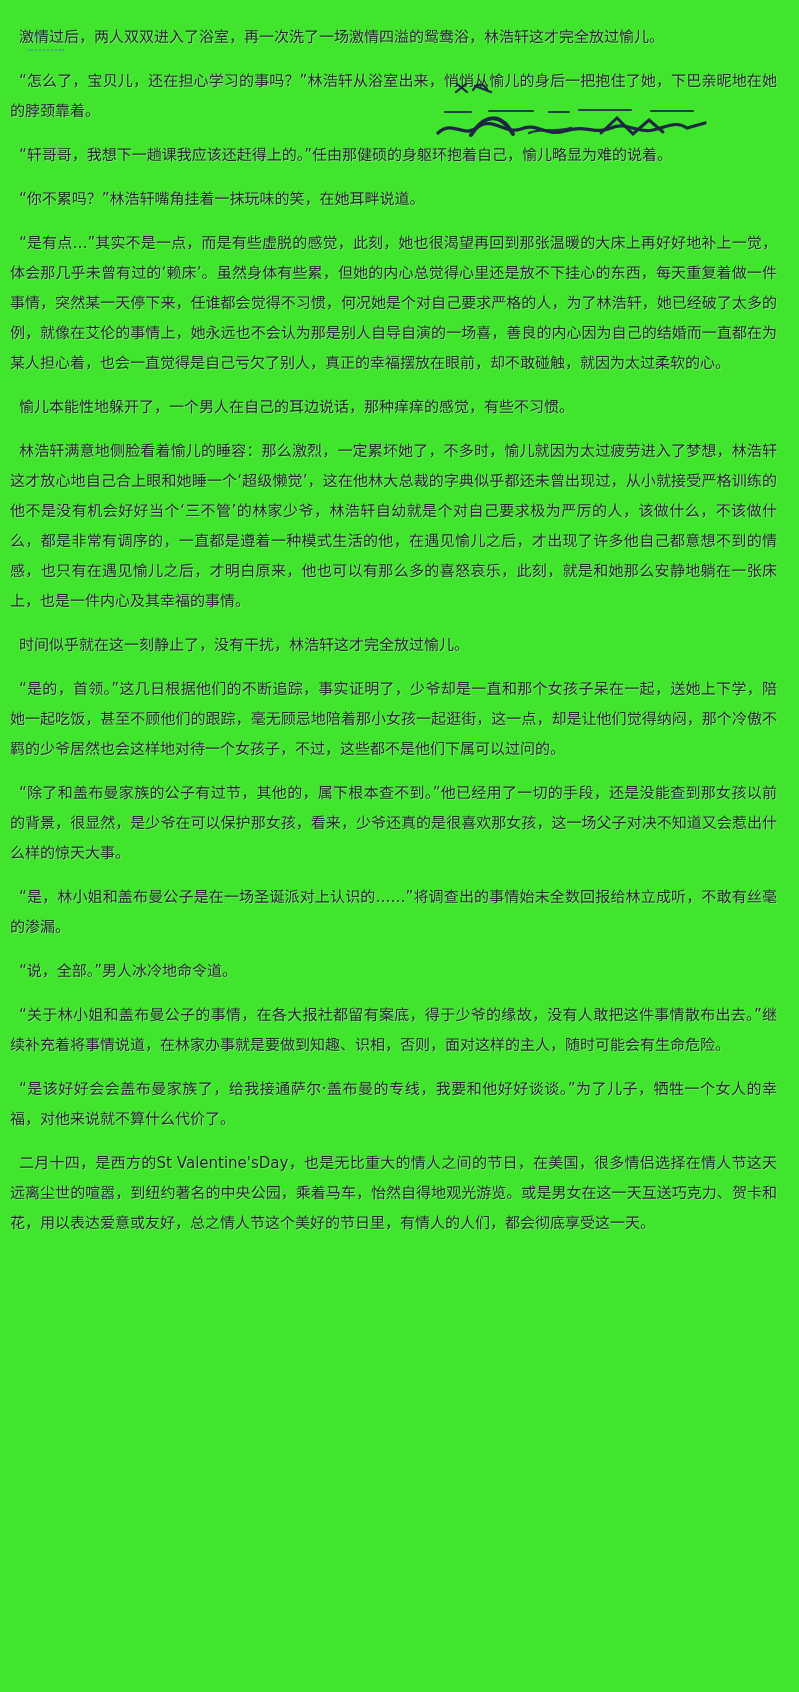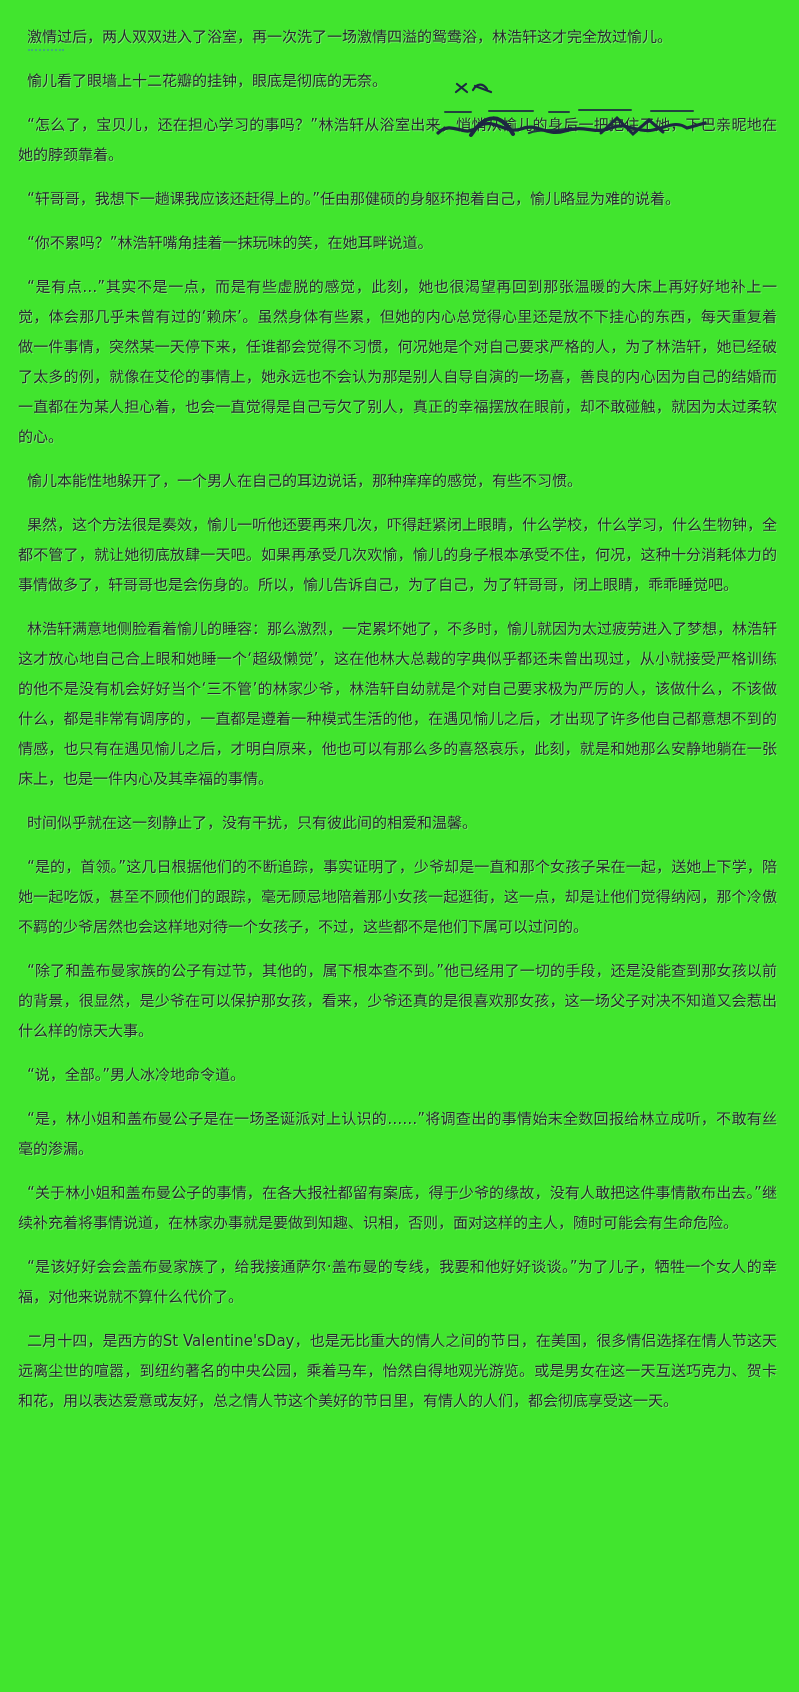--- a/index.html
+++ b/index.html
@@ -15,21 +15,21 @@
     position:relative;
     font-family:"DejaVu Sans",sans-serif;
   }
   .page{
     position:relative;
     padding:22px 22px 0 6px;
     box-sizing:border-box;
     width:799px;
   }
   p.para{
-    margin:0 0 14px 12px;
+    margin:0 0 14px 4px;
     font-size:15px;
     line-height:30px;
     color:var(--fg);
     text-indent:9px;
     text-align:justify;
     text-shadow:1px 1px 0 rgba(255,255,255,0.28), -1px 0 0 rgba(220,255,220,0.18);
     word-break:break-all;
   }
   .ink{
     position:absolute;
@@ -44,33 +44,31 @@
   }
 </style>
 </head>
 <body>
 
 <div class="page">
   <div class="artifact-dots"></div>
 
   <div id="novel-text">
       <p class="para">激情过后，两人双双进入了浴室，再一次洗了一场激情四溢的鸳鸯浴，林浩轩这才完全放过愉儿。</p>
-      <p class="para">愉儿看了眼墙上十二花瓣的挂钟，眼底是彻底的无奈。</p>
       <p class="para">“怎么了，宝贝儿，还在担心学习的事吗？”林浩轩从浴室出来，悄悄从愉儿的身后一把抱住了她，下巴亲昵地在她的脖颈靠着。</p>
       <p class="para">“轩哥哥，我想下一趟课我应该还赶得上的。”任由那健硕的身躯环抱着自己，愉儿略显为难的说着。</p>
       <p class="para">“你不累吗？”林浩轩嘴角挂着一抹玩味的笑，在她耳畔说道。</p>
       <p class="para">“是有点…”其实不是一点，而是有些虚脱的感觉，此刻，她也很渴望再回到那张温暖的大床上再好好地补上一觉，体会那几乎未曾有过的‘赖床’。虽然身体有些累，但她的内心总觉得心里还是放不下挂心的东西，每天重复着做一件事情，突然某一天停下来，任谁都会觉得不习惯，何况她是个对自己要求严格的人，为了林浩轩，她已经破了太多的例，就像在艾伦的事情上，她永远也不会认为那是别人自导自演的一场喜，善良的内心因为自己的结婚而一直都在为某人担心着，也会一直觉得是自己亏欠了别人，真正的幸福摆放在眼前，却不敢碰触，就因为太过柔软的心。</p>
       <p class="para">愉儿本能性地躲开了，一个男人在自己的耳边说话，那种痒痒的感觉，有些不习惯。</p>
-      <p class="para">果然，这个方法很是奏效，愉儿一听他还要再来几次，吓得赶紧闭上眼睛，什么学校，什么学习，什么生物钟，全都不管了，就让她彻底放肆一天吧。如果再承受几次欢愉，愉儿的身子根本承受不住，何况，这种十分消耗体力的事情做多了，轩哥哥也是会伤身的。所以，愉儿告诉自己，为了自己，为了轩哥哥，闭上眼睛，乖乖睡觉吧。</p>
       <p class="para">林浩轩满意地侧脸看着愉儿的睡容：那么激烈，一定累坏她了，不多时，愉儿就因为太过疲劳进入了梦想，林浩轩这才放心地自己合上眼和她睡一个‘超级懒觉’，这在他林大总裁的字典似乎都还未曾出现过，从小就接受严格训练的他不是没有机会好好当个‘三不管’的林家少爷，林浩轩自幼就是个对自己要求极为严厉的人，该做什么，不该做什么，都是非常有调序的，一直都是遵着一种模式生活的他，在遇见愉儿之后，才出现了许多他自己都意想不到的情感，也只有在遇见愉儿之后，才明白原来，他也可以有那么多的喜怒哀乐，此刻，就是和她那么安静地躺在一张床上，也是一件内心及其幸福的事情。</p>
-      <p class="para">时间似乎就在这一刻静止了，没有干扰，只有彼此间的相爱和温馨。</p>
+      <p class="para">时间似乎就在这一刻静止了，没有干扰，林浩轩这才完全放过愉儿。</p>
       <p class="para">“是的，首领。”这几日根据他们的不断追踪，事实证明了，少爷却是一直和那个女孩子呆在一起，送她上下学，陪她一起吃饭，甚至不顾他们的跟踪，毫无顾忌地陪着那小女孩一起逛街，这一点，却是让他们觉得纳闷，那个冷傲不羁的少爷居然也会这样地对待一个女孩子，不过，这些都不是他们下属可以过问的。</p>
       <p class="para">“除了和盖布曼家族的公子有过节，其他的，属下根本查不到。”他已经用了一切的手段，还是没能查到那女孩以前的背景，很显然，是少爷在可以保护那女孩，看来，少爷还真的是很喜欢那女孩，这一场父子对决不知道又会惹出什么样的惊天大事。</p>
+      <p class="para">“是，林小姐和盖布曼公子是在一场圣诞派对上认识的……”将调查出的事情始末全数回报给林立成听，不敢有丝毫的渗漏。</p>
       <p class="para">“说，全部。”男人冰冷地命令道。</p>
-      <p class="para">“是，林小姐和盖布曼公子是在一场圣诞派对上认识的……”将调查出的事情始末全数回报给林立成听，不敢有丝毫的渗漏。</p>
       <p class="para">“关于林小姐和盖布曼公子的事情，在各大报社都留有案底，得于少爷的缘故，没有人敢把这件事情散布出去。”继续补充着将事情说道，在林家办事就是要做到知趣、识相，否则，面对这样的主人，随时可能会有生命危险。</p>
       <p class="para">“是该好好会会盖布曼家族了，给我接通萨尔·盖布曼的专线，我要和他好好谈谈。”为了儿子，牺牲一个女人的幸福，对他来说就不算什么代价了。</p>
       <p class="para">二月十四，是西方的St Valentine'sDay，也是无比重大的情人之间的节日，在美国，很多情侣选择在情人节这天远离尘世的喧嚣，到纽约著名的中央公园，乘着马车，怡然自得地观光游览。或是男女在这一天互送巧克力、贺卡和花，用以表达爱意或友好，总之情人节这个美好的节日里，有情人的人们，都会彻底享受这一天。</p>
     </div>
 
   <svg class="ink ink-small" width="48" height="20" viewBox="0 0 48 20">
     <g stroke="#1d2742" stroke-width="2.2" fill="none" stroke-linecap="round">
       <path d="M4,13 L14,5 M5,5 L15,13"></path>
       <path d="M21,11 C25,4 31,4 35,10"></path>
       <path d="M23,7 L39,13"></path>

